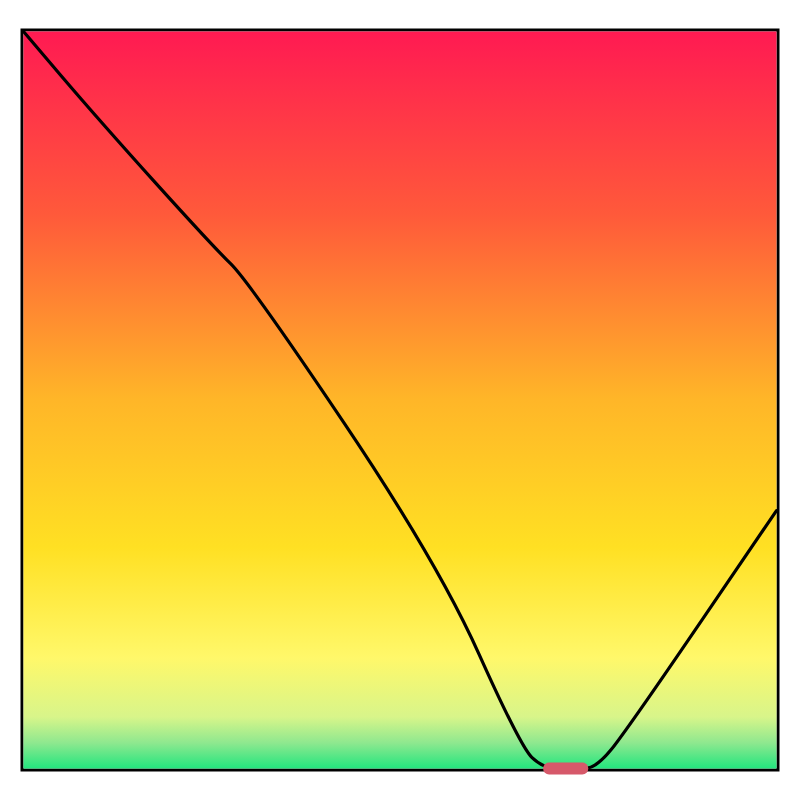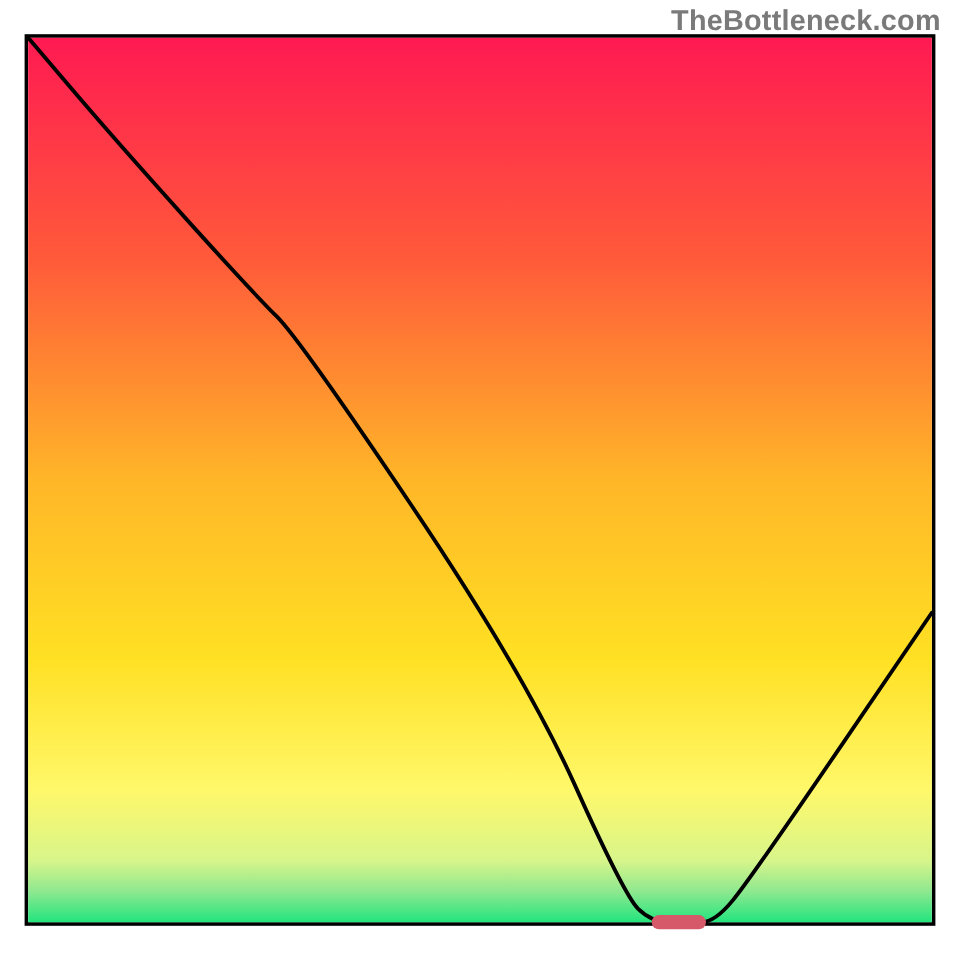--- a/index.html
+++ b/index.html
@@ -28,21 +28,20 @@
   svg.chart {
     position: absolute;
     top: 0;
     left: 0;
   }
 </style>
 </head>
 <body>
 
 <div class="container">
-  <div class="watermark">TheBottleneck.com</div>
 
   <svg class="chart" width="800" height="800" viewBox="0 0 800 800">
     <defs>
       <linearGradient id="bg-grad" x1="0" y1="0" x2="0" y2="1">
           <stop offset="0.0%" stop-color="#ff1a52"></stop>
           <stop offset="25.0%" stop-color="#ff5a3a"></stop>
           <stop offset="50.0%" stop-color="#ffb628"></stop>
           <stop offset="70.0%" stop-color="#ffe023"></stop>
           <stop offset="85.0%" stop-color="#fff86a"></stop>
           <stop offset="93.0%" stop-color="#d8f58a"></stop>

